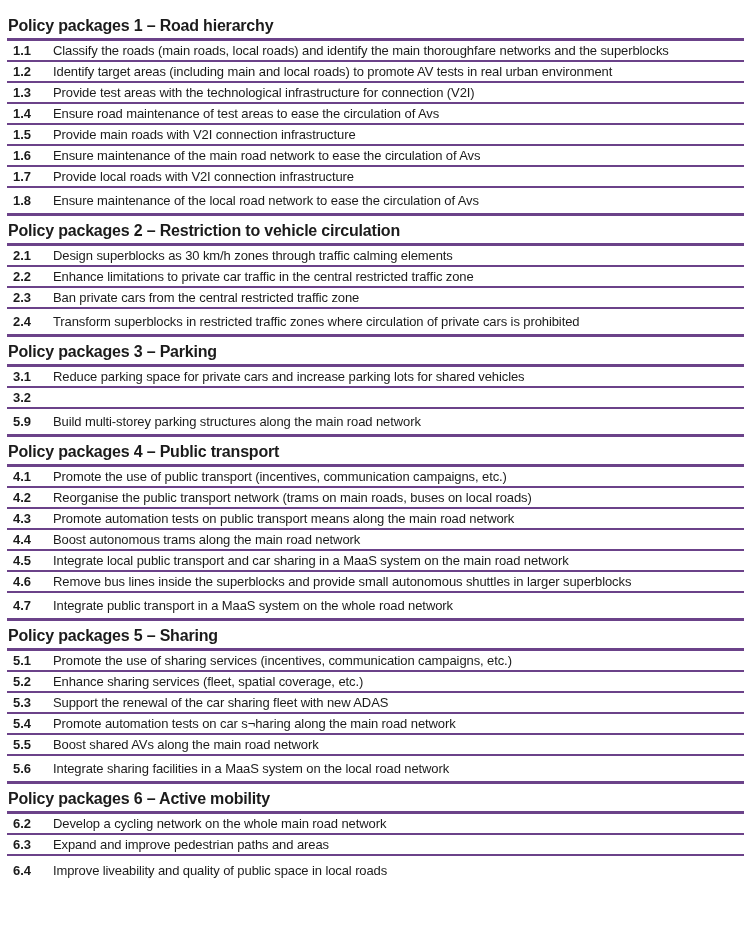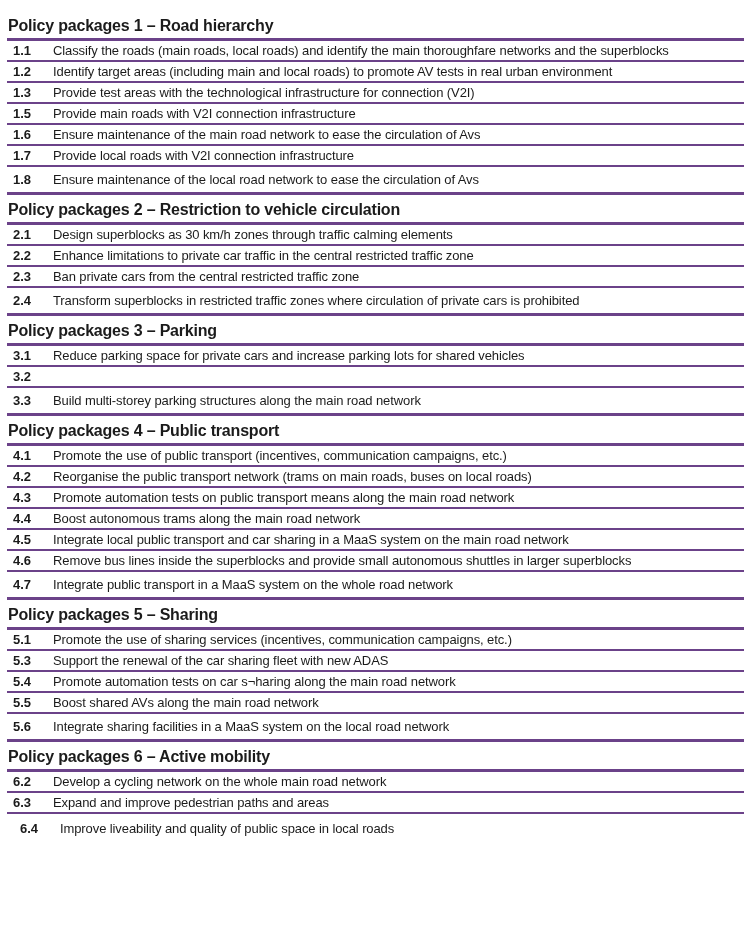--- a/index.html
+++ b/index.html
@@ -44,21 +44,20 @@
     font-size: 13px;
     letter-spacing: -0.1px;
     white-space: nowrap;
   }
   .row:last-child {
     border-bottom-width: 3px;
     height: 28px;
   }
   .pkg:last-child .row:last-child {
     border-bottom: none;
-    margin-left: 7px;
   }
   .num {
     flex: none;
     width: 46px;
     padding-left: 6px;
     font-weight: bold;
     font-size: 13px;
   }
   .desc {
     flex: 1;
@@ -80,20 +79,24 @@
   <div class="row">
     <div class="num">1.2</div>
     <div class="desc">Identify target areas (including main and local roads) to promote AV tests in real urban environment</div>
   </div>
 
   <div class="row">
     <div class="num">1.3</div>
     <div class="desc">Provide test areas with the technological infrastructure for connection (V2I)</div>
   </div>
 
+  <div class="row">
+    <div class="num">1.4</div>
+    <div class="desc">Ensure road maintenance of test areas to ease the circulation of Avs</div>
+  </div>
 
   <div class="row">
     <div class="num">1.5</div>
     <div class="desc">Provide main roads with V2I connection infrastructure</div>
   </div>
 
   <div class="row">
     <div class="num">1.6</div>
     <div class="desc">Ensure maintenance of the main road network to ease the circulation of Avs</div>
   </div>
@@ -141,21 +144,21 @@
   <div class="row">
     <div class="num">3.1</div>
     <div class="desc">Reduce parking space for private cars and increase parking lots for shared vehicles</div>
   </div>
 
   <div class="row">
     <div class="num">3.2</div>
   </div>
 
   <div class="row">
-    <div class="num">3.3</div>
+    <div class="num">5.9</div>
     <div class="desc">Build multi-storey parking structures along the main road network</div>
   </div>
 
 </div>
   </section>
 
   <section class="pkg">
     <h2 class="pkg-title">Policy packages 4 – Public transport</h2>
     <div class="rows">
   <div class="row">
@@ -196,20 +199,24 @@
   </section>
 
   <section class="pkg">
     <h2 class="pkg-title">Policy packages 5 – Sharing</h2>
     <div class="rows">
   <div class="row">
     <div class="num">5.1</div>
     <div class="desc">Promote the use of sharing services (incentives, communication campaigns, etc.)</div>
   </div>
 
+  <div class="row">
+    <div class="num">5.2</div>
+    <div class="desc">Enhance sharing services (fleet, spatial coverage, etc.)</div>
+  </div>
 
   <div class="row">
     <div class="num">5.3</div>
     <div class="desc">Support the renewal of the car sharing fleet with new ADAS</div>
   </div>
 
   <div class="row">
     <div class="num">5.4</div>
     <div class="desc">Promote automation tests on car s¬haring along the main road network</div>
   </div>

